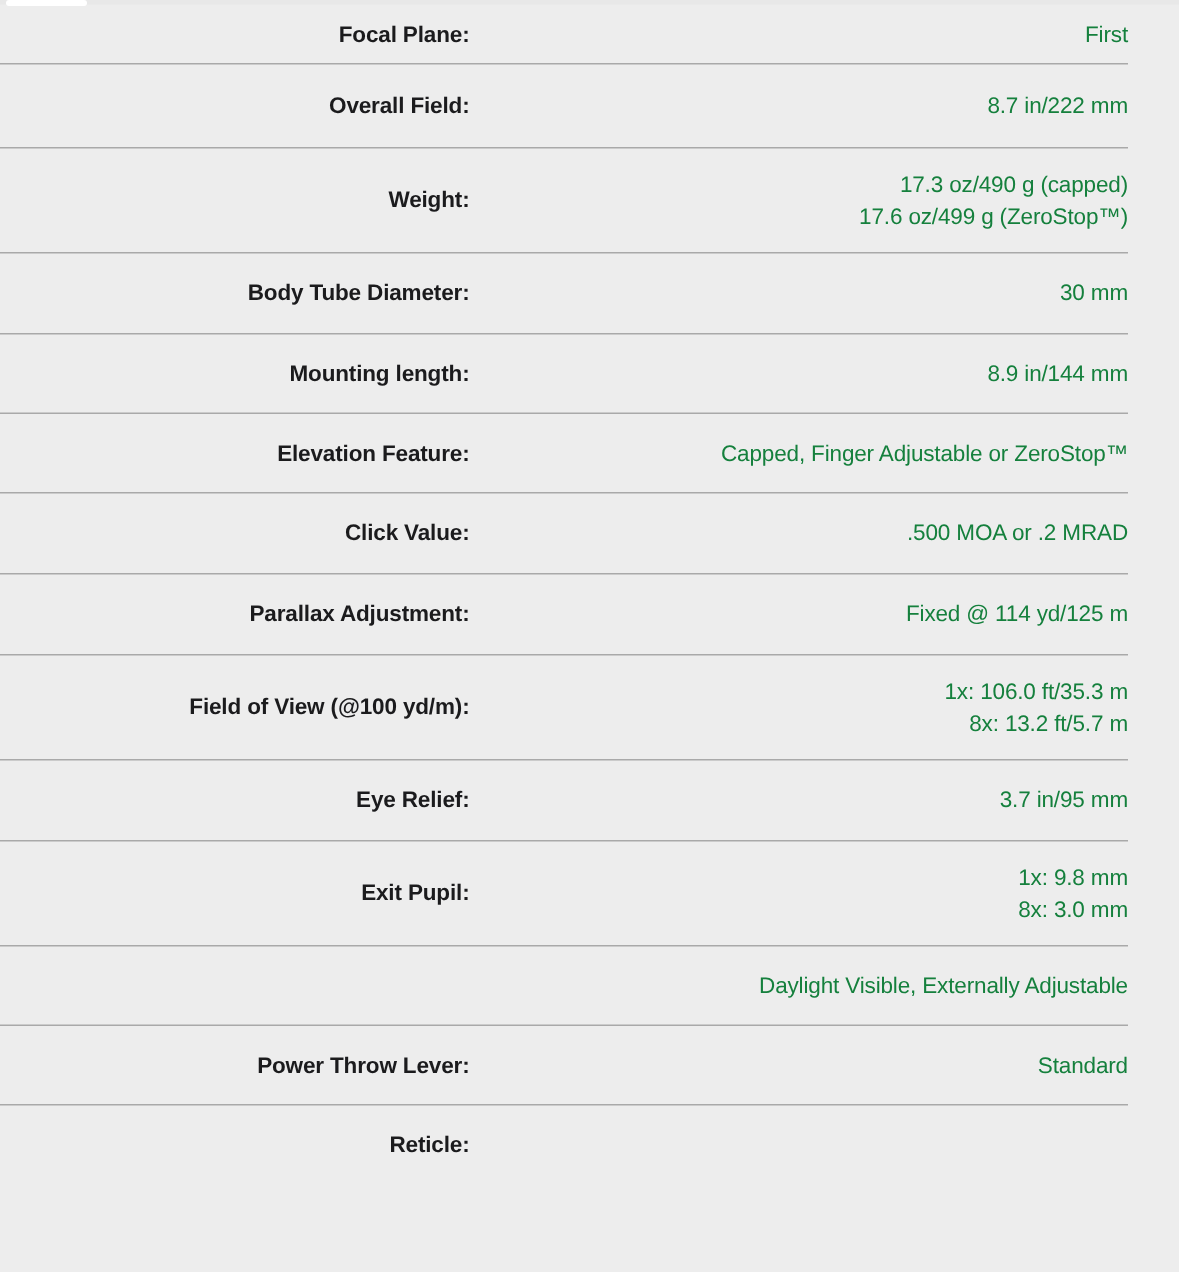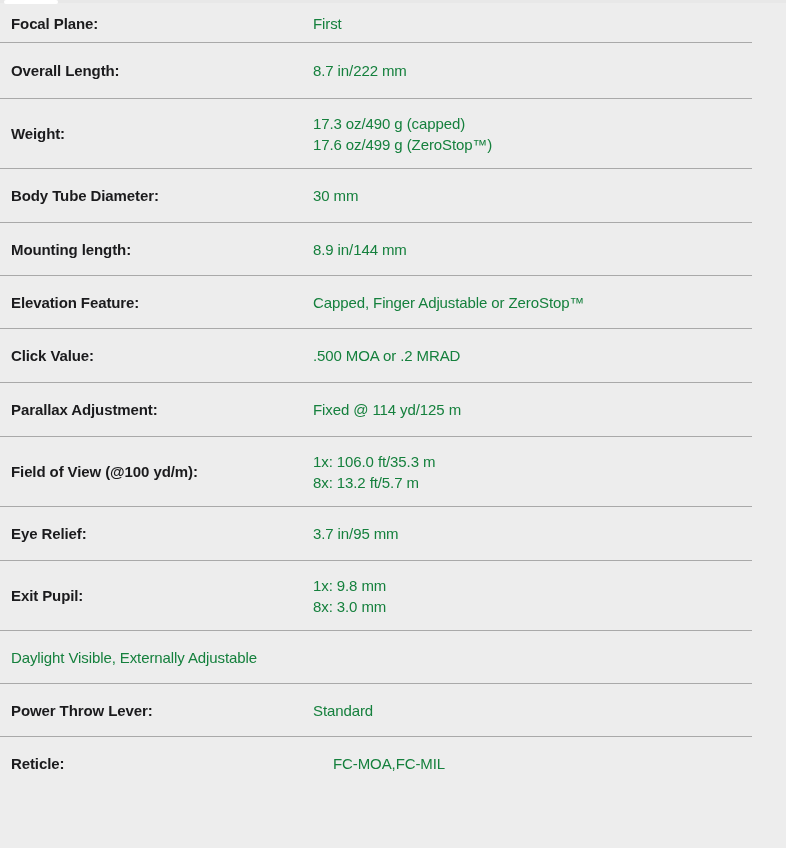--- a/index.html
+++ b/index.html
@@ -30,20 +30,21 @@
     left: 0; top: 0;
     width: 786px; height: 3px;
     background: #e4e4e4;
     opacity: .6;
   }
   .spec-table {
     position: absolute;
     left: 0;
     top: 4px;
     width: 752px;
+    text-align: right;
   }
   .spec-row {
     box-sizing: border-box;
     display: flex;
     align-items: center;
     width: 752px;
     padding-left: 11px;
     border-bottom: 1px solid #a9a9a9;
   }
   .spec-row.last { border-bottom: none; gap: 20px; }
@@ -81,21 +82,21 @@
   <div class="spec-table">
 
     <div class="spec-row h39">
       <div class="spec-label">Focal Plane:</div>
       <div class="spec-value">
         <span>First</span>
       </div>
     </div>
 
     <div class="spec-row h56">
-      <div class="spec-label">Overall Length:</div>
+      <div class="spec-label">Overall Field:</div>
       <div class="spec-value">
         <span>8.7 in/222 mm</span>
       </div>
     </div>
 
     <div class="spec-row h70">
       <div class="spec-label">Weight:</div>
       <div class="spec-value">
         <span>17.3 oz/490 g (capped)</span>
         <span>17.6 oz/499 g (ZeroStop™)</span>
@@ -169,19 +170,16 @@
 
     <div class="spec-row h53">
       <div class="spec-label">Power Throw Lever:</div>
       <div class="spec-value">
         <span>Standard</span>
       </div>
     </div>
 
     <div class="spec-row h41 last">
       <div class="spec-label">Reticle:</div>
-      <div class="spec-value">
-        <span>FC-MOA,FC-MIL</span>
-      </div>
     </div>
 
   </div>
 </div>
 
 </body></html>

